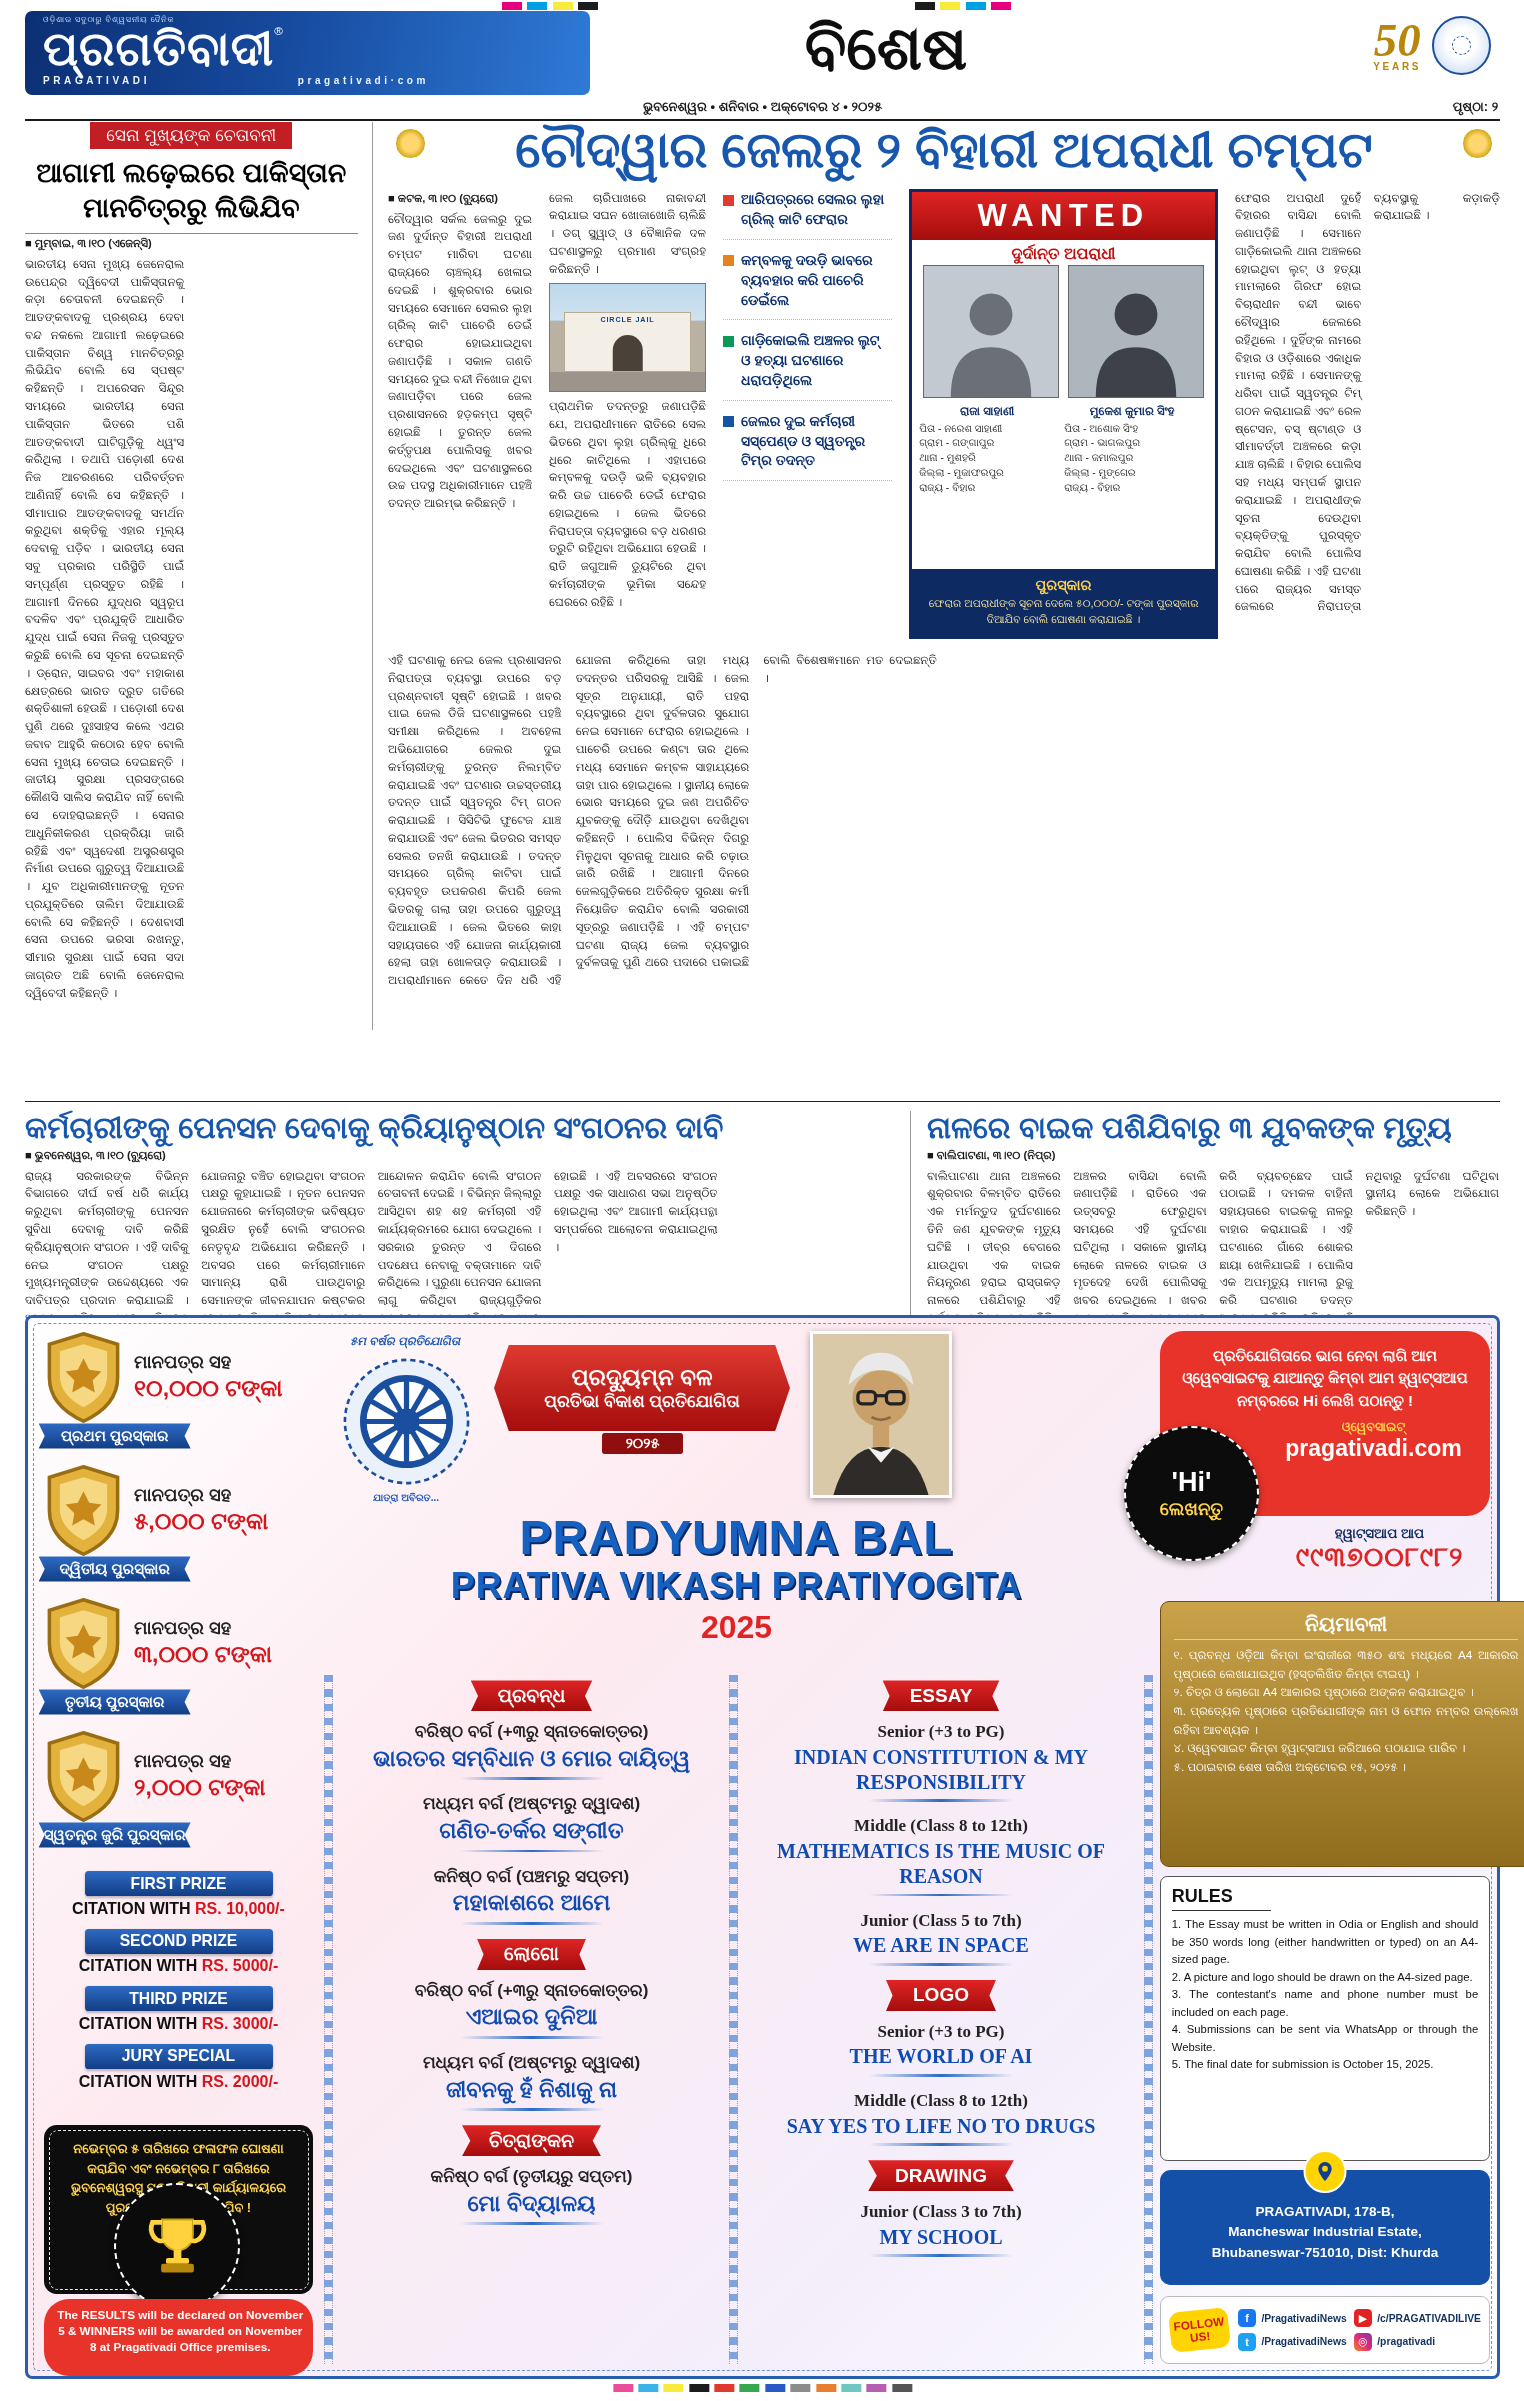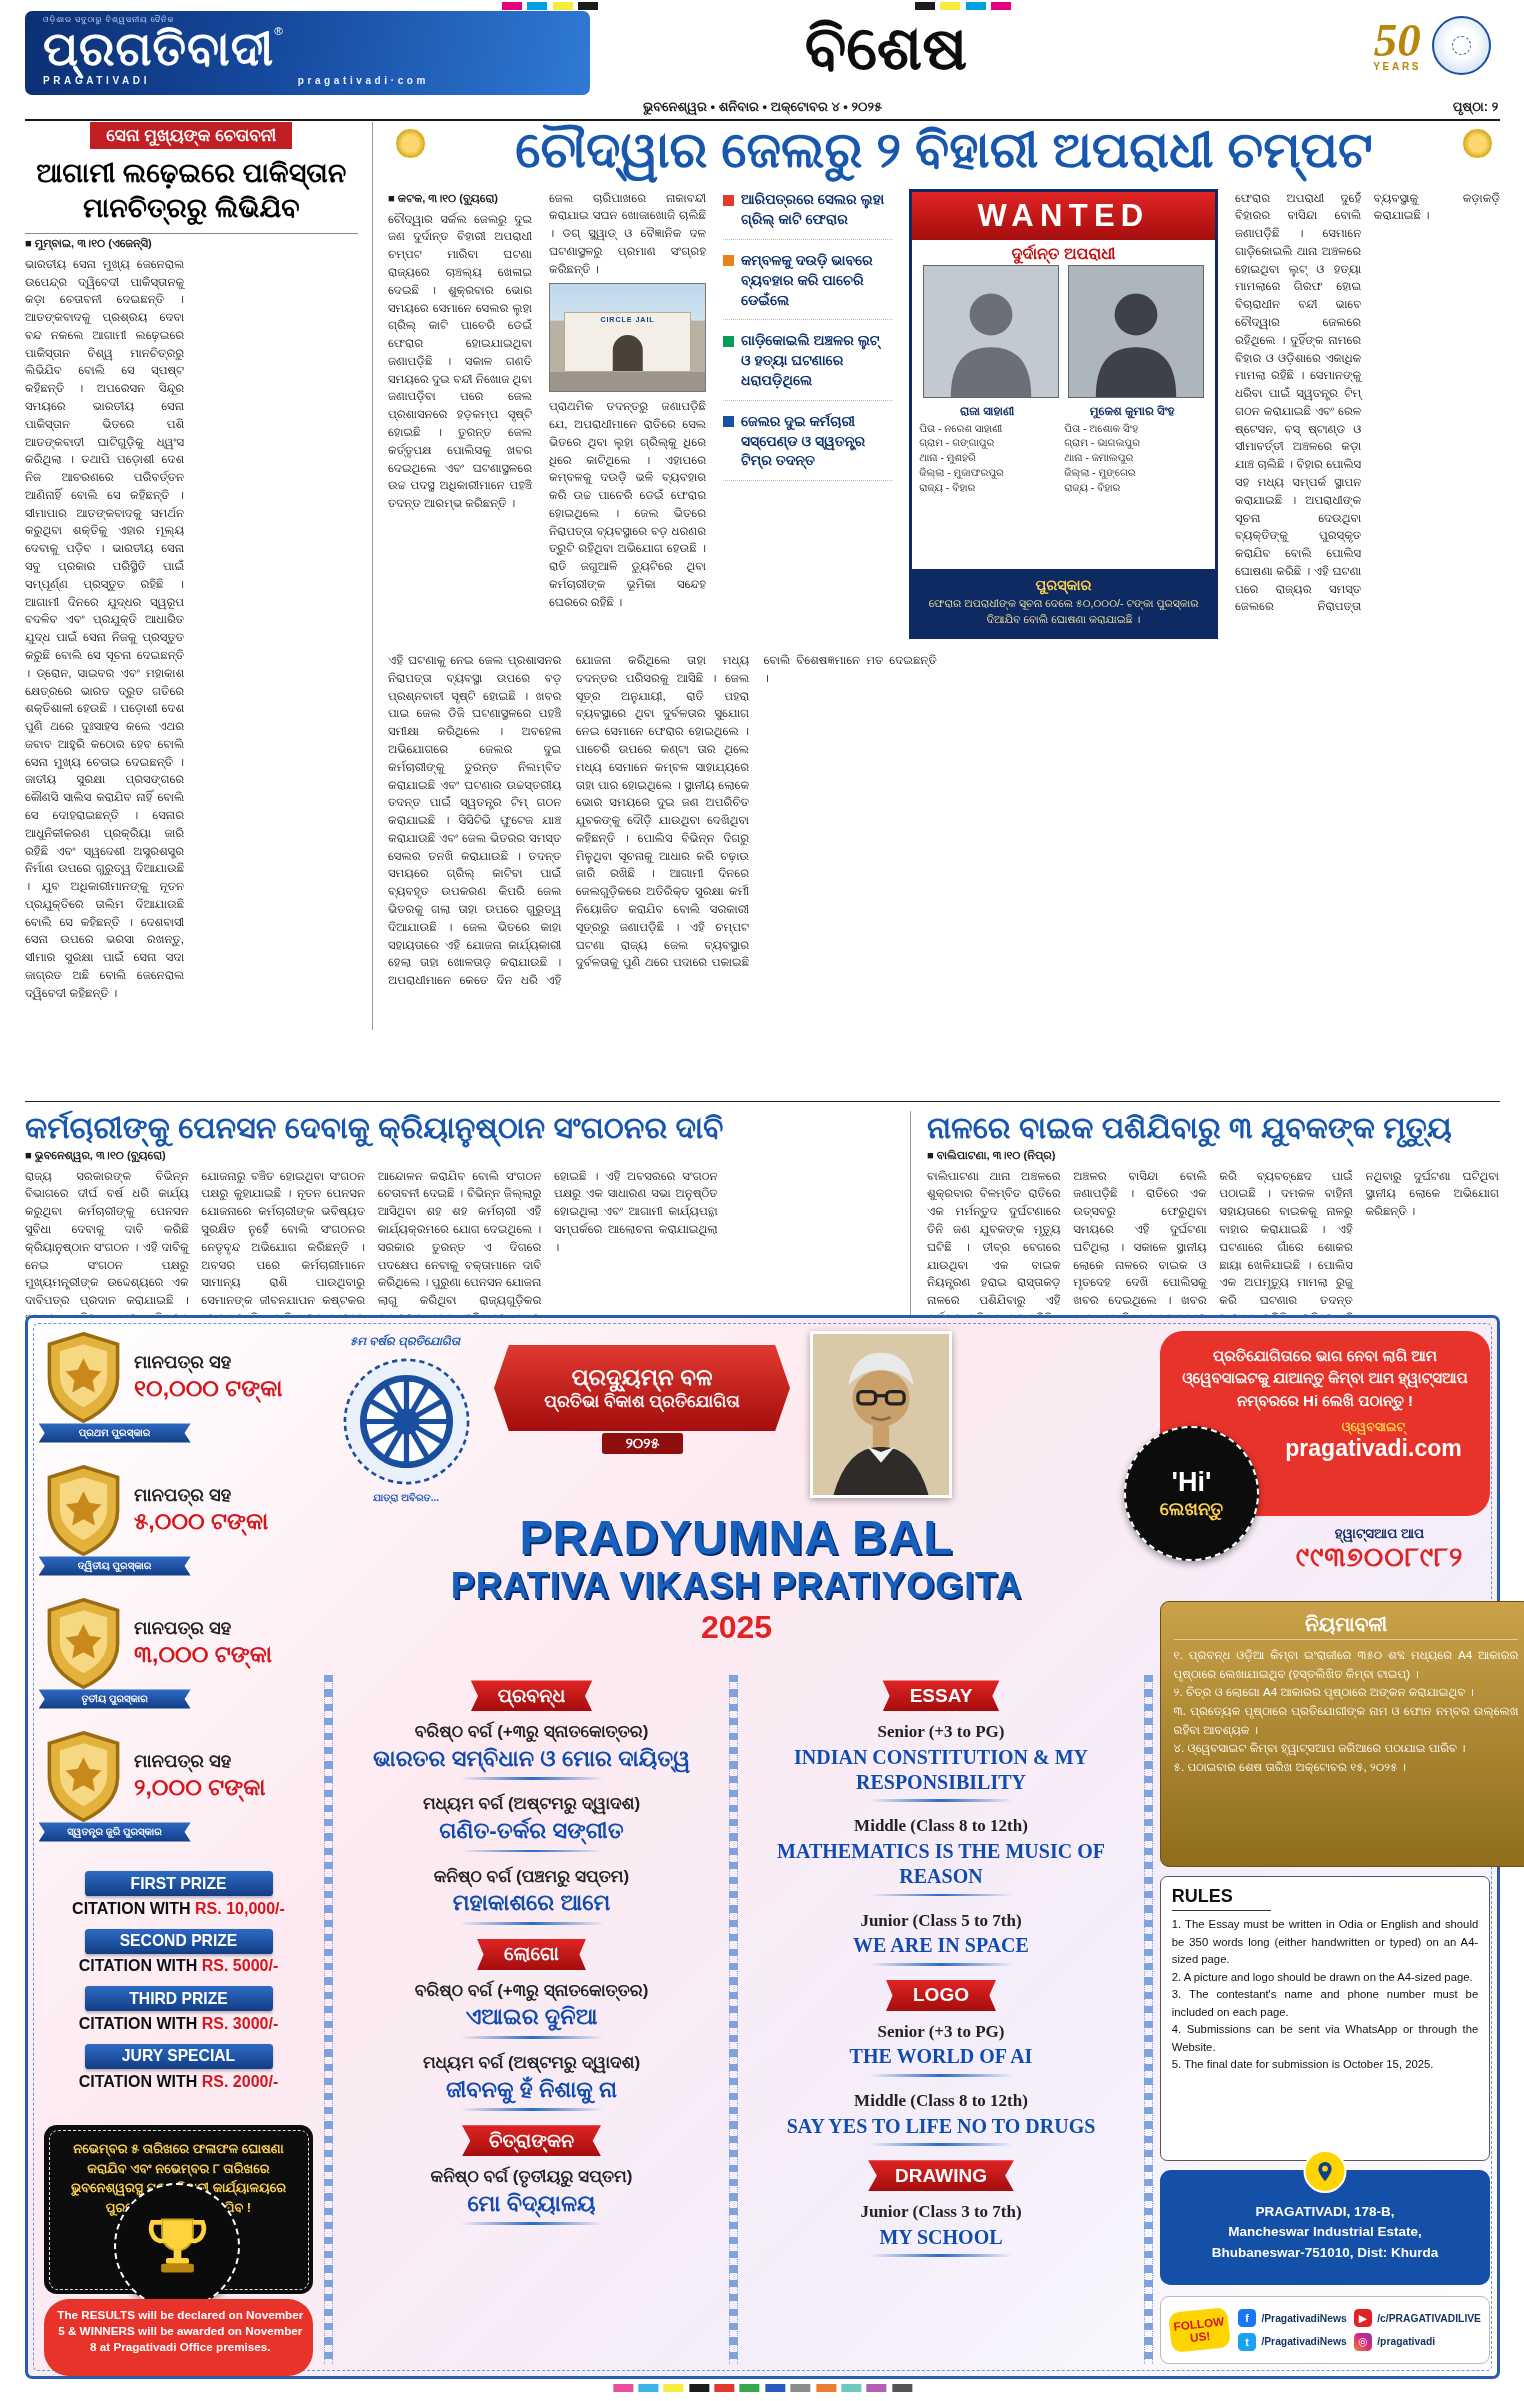--- a/index.html
+++ b/index.html
@@ -35,21 +35,21 @@
   .pageno { position:absolute; right:1.8px; top:0; }
 
   
   .bodytext { font-size:11.7px; line-height:1.52; text-align:justify; color:#141414; column-fill:auto; }
   .byline { font-size:11.2px; font-weight:bold; margin:3.6px 0 4.5px; }
   .fill { overflow:hidden; }
 
   
   .left-article { position:absolute; top:122px; left:25px; width:348px; height:908px; padding-right:14.4px; border-right:0.9px solid #9a9a9a; }
   .kicker { text-align:center; margin-bottom:7.2px; }
-  .kicker span { display:inline-block; background:#c41e25; color:#fff; font-size:17px; font-weight:bold; padding:3.6px 16px; }
+  .kicker span { display:inline-block; background:#c41e25; color:#fff; font-size:17px; font-weight:normal; padding:3.6px 16px; }
   .left-article h2 { font-size:27px; line-height:1.28; text-align:center; color:#000; border-bottom:0.9px solid #888; padding-bottom:7.2px; }
   .cols-2 { column-count:2; column-gap:14.4px; }
   .la-body { height:761px; }
 
   
   .main-article { position:absolute; top:122px; left:388px; width:1112px; height:908px; }
   .main-article h1 { font-size:50px; font-weight:800; text-align:center; color:#1757ae; line-height:1.15; margin-bottom:9px; }
   .ma-upper { display:flex; gap:17px; height:450px; }
   .ma-col1 { width:144px; display:flex; flex-direction:column; }
   .ma-col1 .bodytext { flex:1; overflow:hidden; }
@@ -97,21 +97,21 @@
   .cols-4 { column-count:4; column-gap:12.6px; height:181px; overflow:hidden; }
 
   
   .ad { position:absolute; top:1315px; left:25px; width:1475px; height:1064px; border:3.6px solid #2a5db0; border-radius:7.2px;
      background:linear-gradient(135deg,#ffffff 0%,#fdeaf0 35%,#f4eefb 70%,#ffffff 100%); }
   .ad::before { content:""; position:absolute; inset:5.4px; border:1.8px dashed #6f94d6; border-radius:5.4px; pointer-events:none; }
 
   .badges { position:absolute; left:16px; top:14.4px; width:269px; }
   .badge { position:relative; height:133px; }
   .badge svg.shield { position:absolute; left:0; top:0; width:79px; height:91px; }
-  .bbanner { position:absolute; left:-5.4px; top:91px; width:152px; background:linear-gradient(180deg,#2e6bc4,#123d85); color:#fff; font-size:10px; font-weight:bold; text-align:center; padding:3.6px 1.8px; clip-path:polygon(0 0,100% 0,96% 50%,100% 100%,0 100%,4% 50%); }
+  .bbanner { position:absolute; left:-5.4px; top:91px; width:152px; background:linear-gradient(180deg,#2e6bc4,#123d85); color:#fff; font-size:15px; font-weight:bold; text-align:center; padding:3.6px 1.8px; clip-path:polygon(0 0,100% 0,96% 50%,100% 100%,0 100%,4% 50%); }
   .btexts { position:absolute; left:90px; top:20px; width:179px; }
   .mlabel { font-size:18px; font-weight:bold; color:#222; }
   .amount { font-size:23px; font-weight:800; color:#d6151d; margin-top:1.8px; }
 
   .eprizes { position:absolute; left:16px; top:553px; width:269px; }
   .eprize { margin-bottom:10.8px; text-align:center; }
   .etitle { display:block; width:188px; margin:0 auto 3.6px; background:linear-gradient(180deg,#2e6bc4,#123d85); color:#fff; font-weight:bold; font-size:15.7px; padding:3.6px 0; border-radius:3.6px; box-shadow:0 1.8px 2.7px rgba(0,0,0,.25); }
   .ecite { font-size:16px; font-weight:800; color:#111; }
   .eamt { color:#d6151d; }
 

